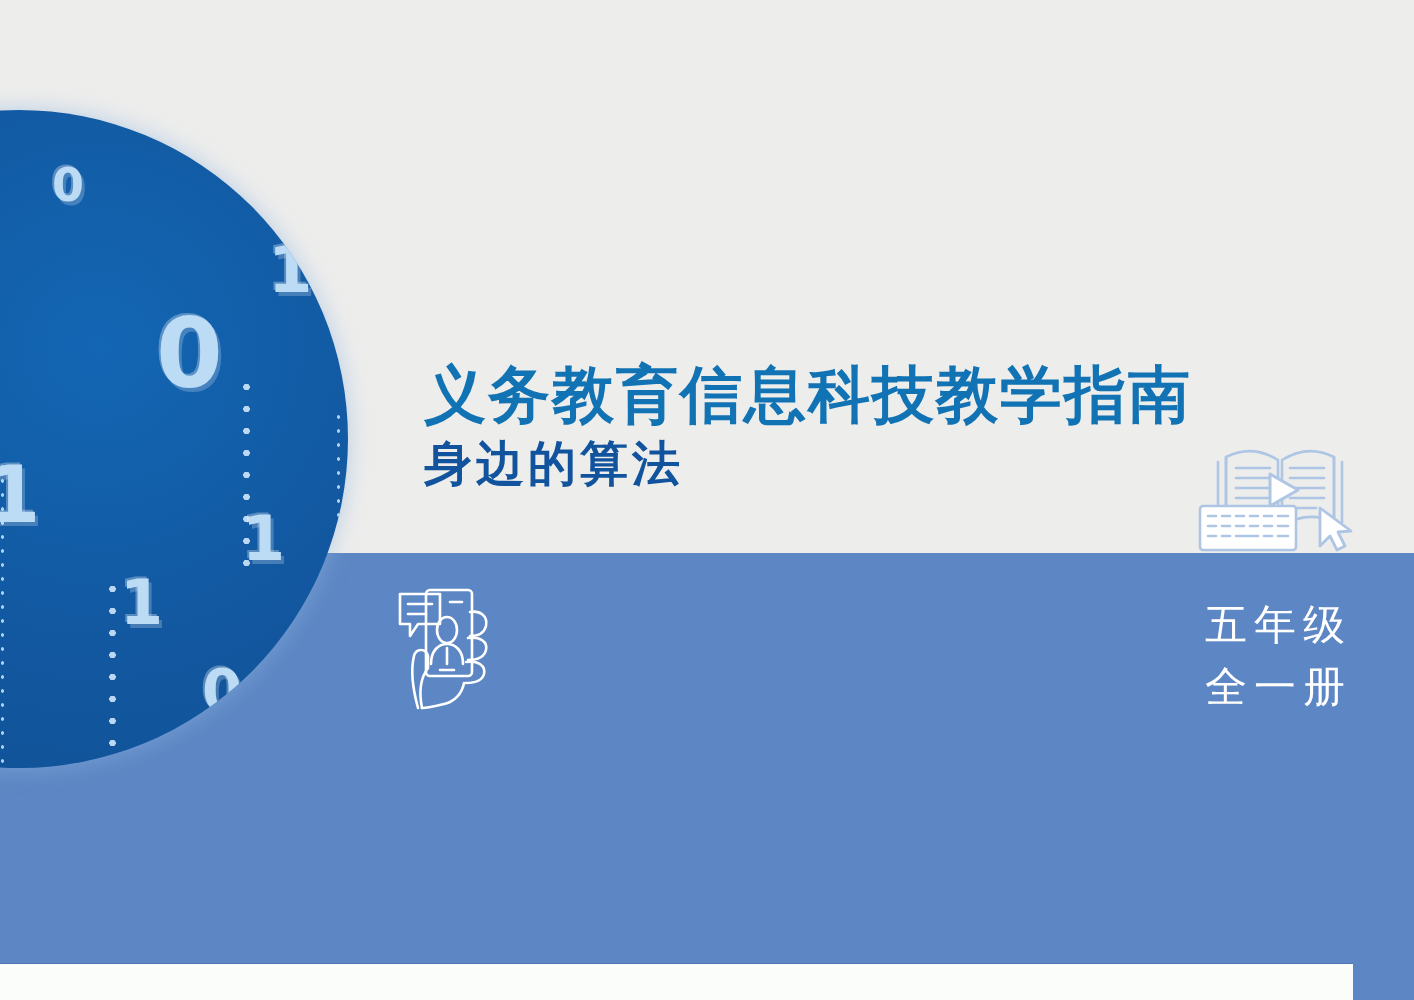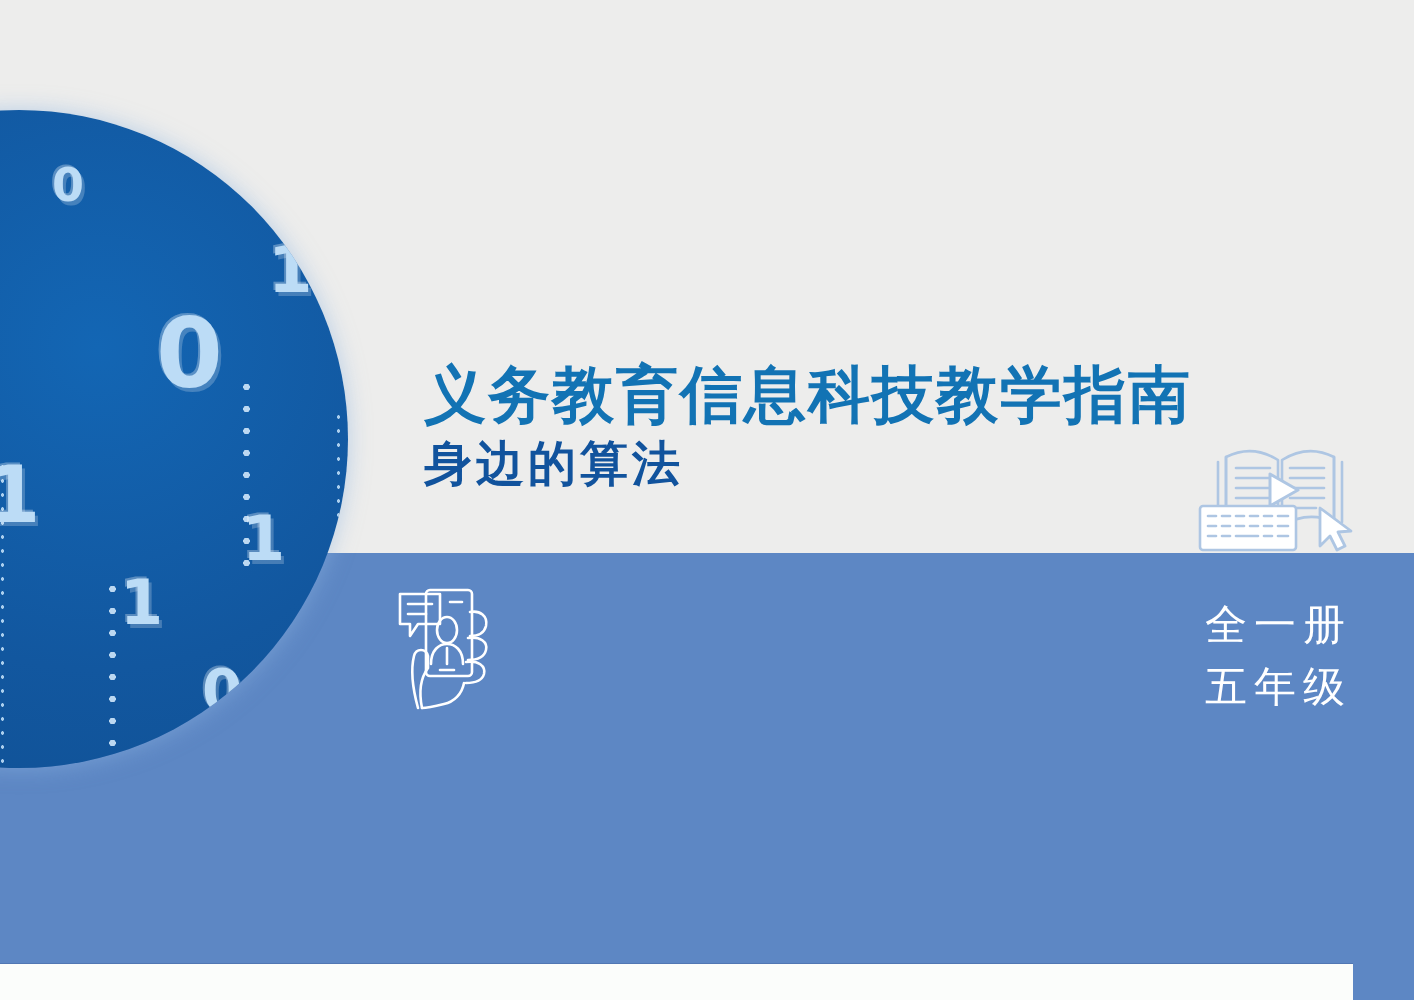--- a/index.html
+++ b/index.html
@@ -161,22 +161,22 @@
     <span class="bit" style="left:430px; top:462px; font-size:62px;">1</span>
     <span class="bit" style="left:512px; top:552px; font-size:58px;">0</span>
   </div>
 
   <div class="title-block">
     <div class="title-main">义务教育信息科技教学指南</div>
     <div class="title-sub">身边的算法</div>
   </div>
 
   <div class="grade-block">
+    <div class="grade-line">五年级</div>
     <div class="grade-line">全一册</div>
-    <div class="grade-line">五年级</div>
   </div>
 
   <div class="icon-book">
     <svg viewBox="0 0 168 112" width="168" height="112" fill="none" stroke="#aec6e3" stroke-width="2.6" stroke-linecap="round" stroke-linejoin="round">
 
       <path d="M22 18 L22 78"></path>
       <path d="M30 13 L30 78"></path>
 
       <path d="M146 18 L146 78"></path>
       <path d="M138 13 L138 78"></path>

